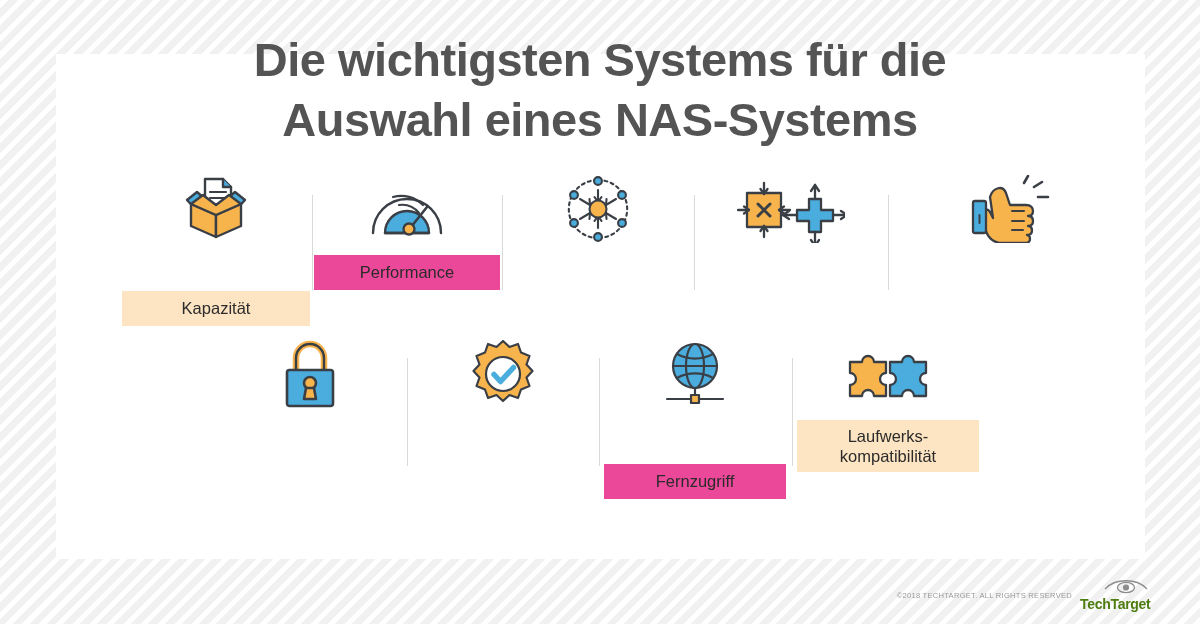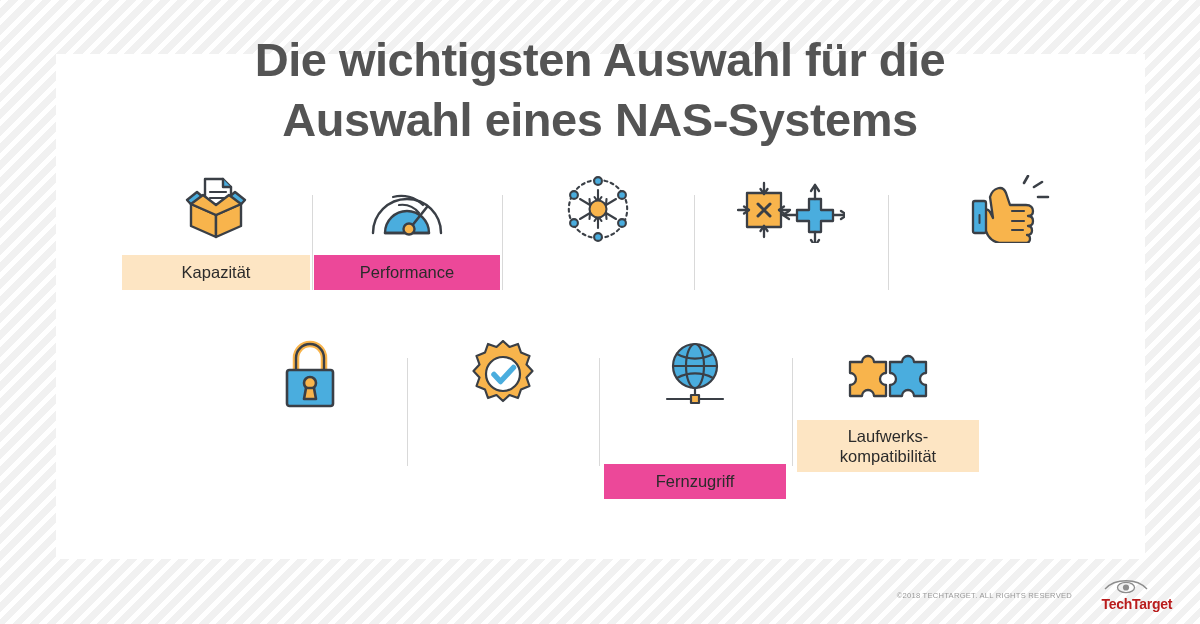--- a/index.html
+++ b/index.html
@@ -102,43 +102,43 @@
     right:128px; top:32px;
     font-size:7.6px;
     letter-spacing:0.25px;
     color:#9a9a9a;
     white-space:nowrap;
   }
   #brand {
     position:absolute;
     right:28px; top:18px;
     width:92px;
-    text-align:right;
-    color:#b91c1c;
+    text-align:left;
+    color:#4d7c0f;
   }
   #brand .eye { display:block; margin:0 auto 1px; }
   #brand .bname {
     font-size:14px;
     font-weight:bold;
     letter-spacing:-0.3px;
     line-height:1;
   }
 </style>
 </head>
 <body>
 
 <div id="card"></div>
 
 <h1 id="title">
-  <span class="tline">Die wichtigsten Auswahl für die</span>
+  <span class="tline">Die wichtigsten Systems für die</span>
   <span class="tline">Auswahl eines NAS-Systems</span>
 </h1>
 
 <div class="row" id="row1">
-    <div class="cell" style="left: 122px; width: 188px;">
+    <div class="cell" style="left: 122px; width: 188px; gap: 36px;">
       <div class="icon-wrap">
     <svg width="74" height="70" viewBox="0 0 74 70">
       <g fill="none" stroke="#3a3f46" stroke-width="2.4" stroke-linejoin="round" stroke-linecap="round">
         <path d="M26 6 h18 l8 8 v22 H26 Z" fill="#ffffff"></path>
         <path d="M44 6 v8 h8" fill="#4aadde"></path>
         <path d="M31 19 h16 M31 25 h16 M31 31 h11" stroke-width="2.2"></path>
         <path d="M8 27 l10 -8 14 12 -12 9 Z" fill="#4aadde"></path>
         <path d="M66 27 l-10 -8 -14 12 12 9 Z" fill="#4aadde"></path>
         <path d="M12 31 v22 l25 11 V42 Z" fill="#f8b44c"></path>
         <path d="M62 31 v22 l-25 11 V42 Z" fill="#f8b44c"></path>

